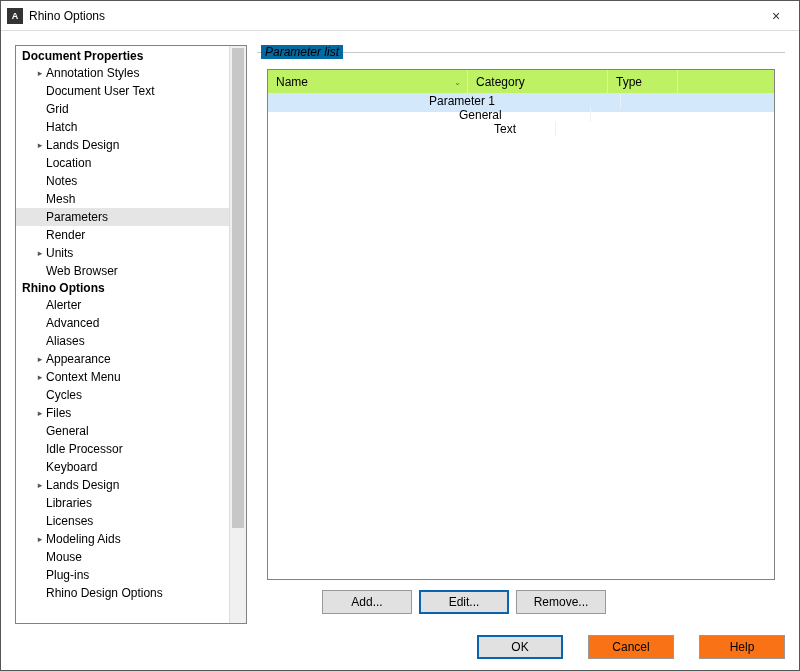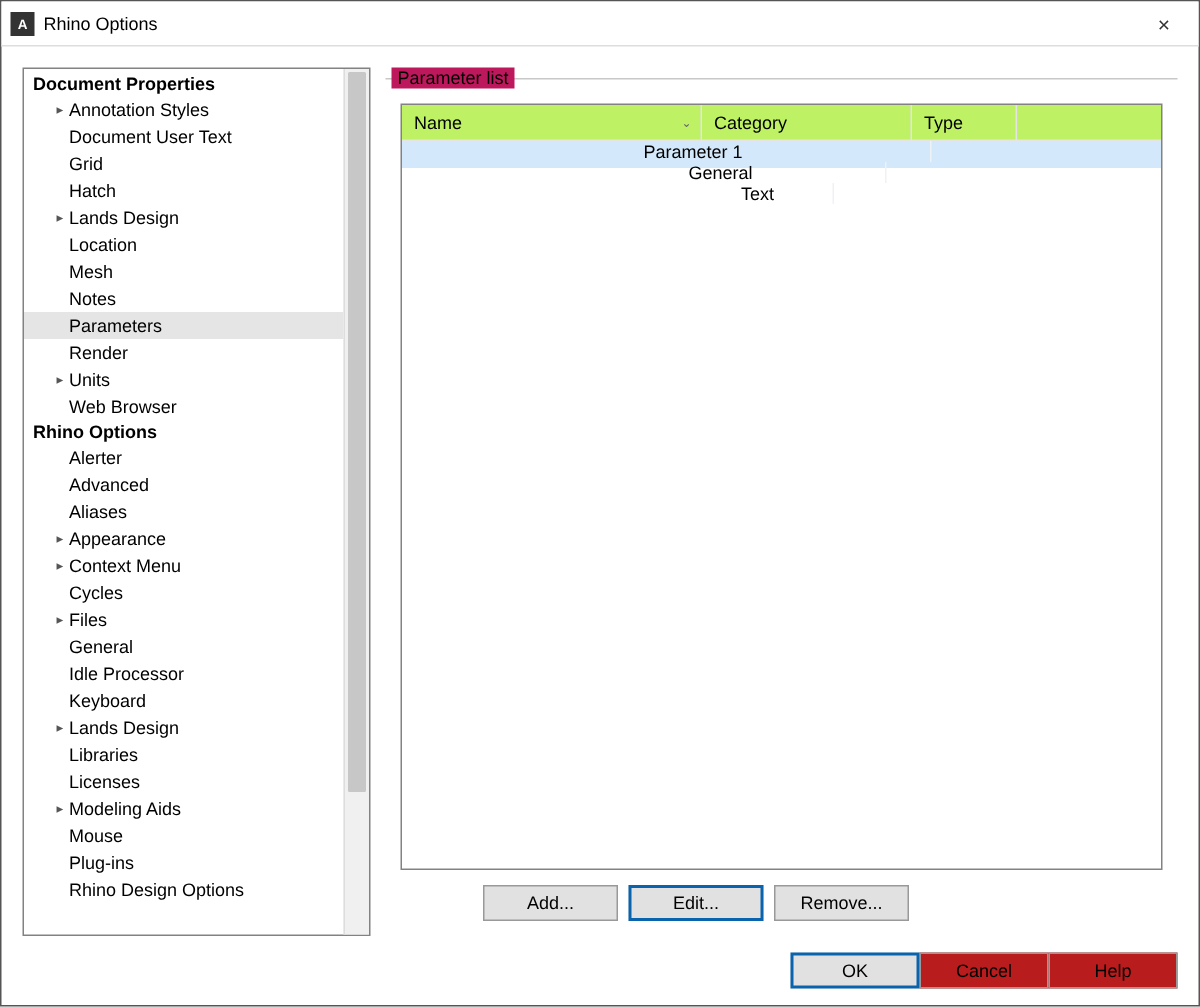--- a/index.html
+++ b/index.html
@@ -99,21 +99,21 @@
     display: flex; flex-direction: column;
     min-height: 0;
   }
   .groupbox-line {
     position: absolute;
     left: 0; right: 0; top: 7px;
     height: 1px; background: #c8c8c8;
   }
   .groupbox-label {
     position: absolute; top: 0; left: 4px;
-    background: #be185d; padding: 0 4px;
+    background: #0369a1; padding: 0 4px; font-style: italic;
   }
 
   .table {
     border: 1px solid #828282;
     flex: 1;
     display: flex; flex-direction: column;
     margin-top: 10px;
     min-height: 0;
     background: #fff;
   }
@@ -158,24 +158,24 @@
     display: inline-flex; align-items:center; justify-content:center;
     padding: 0 10px;
     font: inherit;
   }
   .btn.primary-outline { border: 2px solid #0a64ad; background:#e1e1e1; }
 
   
   .footer {
     height: 46px;
     display: flex; align-items: center; justify-content: flex-end;
-    gap: 0;
+    gap: 25px;
     padding: 0 14px;
   }
-  .footer .btn { min-width: 86px; background:#b91c1c; }
+  .footer .btn { min-width: 86px; background:#f97316; }
   .footer .btn.ok { border: 2px solid #0a64ad; background:#e1e1e1; }
 </style>
 </head>
 <body>
 
 <div class="window">
 
   <div class="titlebar">
     <div class="app-icon">
         <span>A</span>
@@ -211,25 +211,25 @@
           <div class="tree-item ind-2">
             <span class="chev">▸</span>
             <span>Lands Design</span>
           </div>
           <div class="tree-item ind-2">
             <span class="chev blank">▸</span>
             <span>Location</span>
           </div>
           <div class="tree-item ind-2">
             <span class="chev blank">▸</span>
+            <span>Notes</span>
+          </div>
+          <div class="tree-item ind-2">
+            <span class="chev blank">▸</span>
             <span>Mesh</span>
-          </div>
-          <div class="tree-item ind-2">
-            <span class="chev blank">▸</span>
-            <span>Notes</span>
           </div>
           <div class="tree-item ind-2 selected">
             <span class="chev blank">▸</span>
             <span>Parameters</span>
           </div>
           <div class="tree-item ind-2">
             <span class="chev blank">▸</span>
             <span>Render</span>
           </div>
           <div class="tree-item ind-2">

